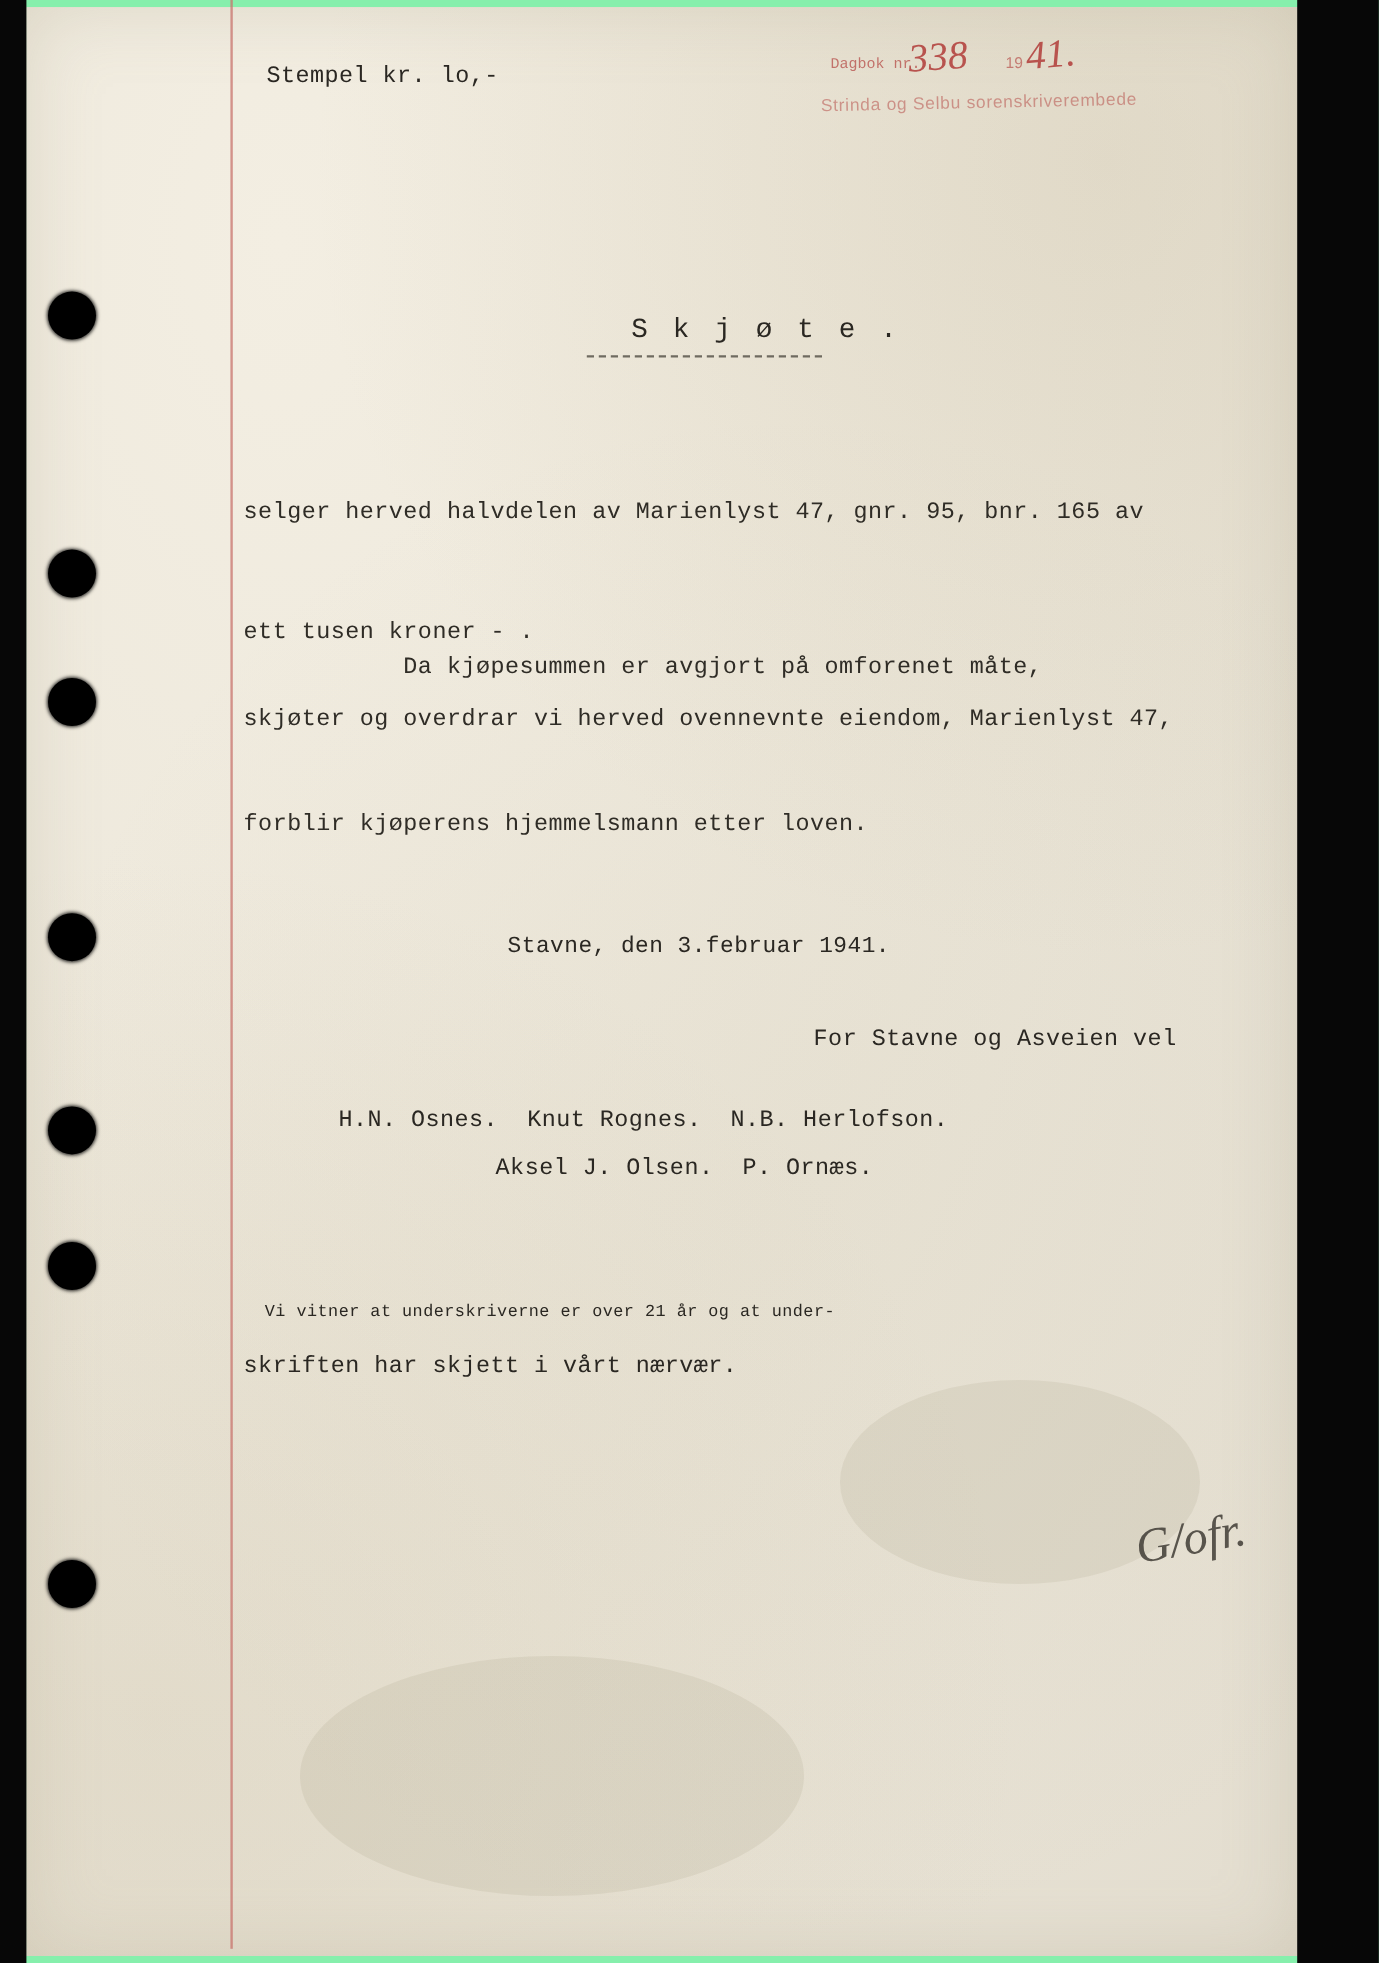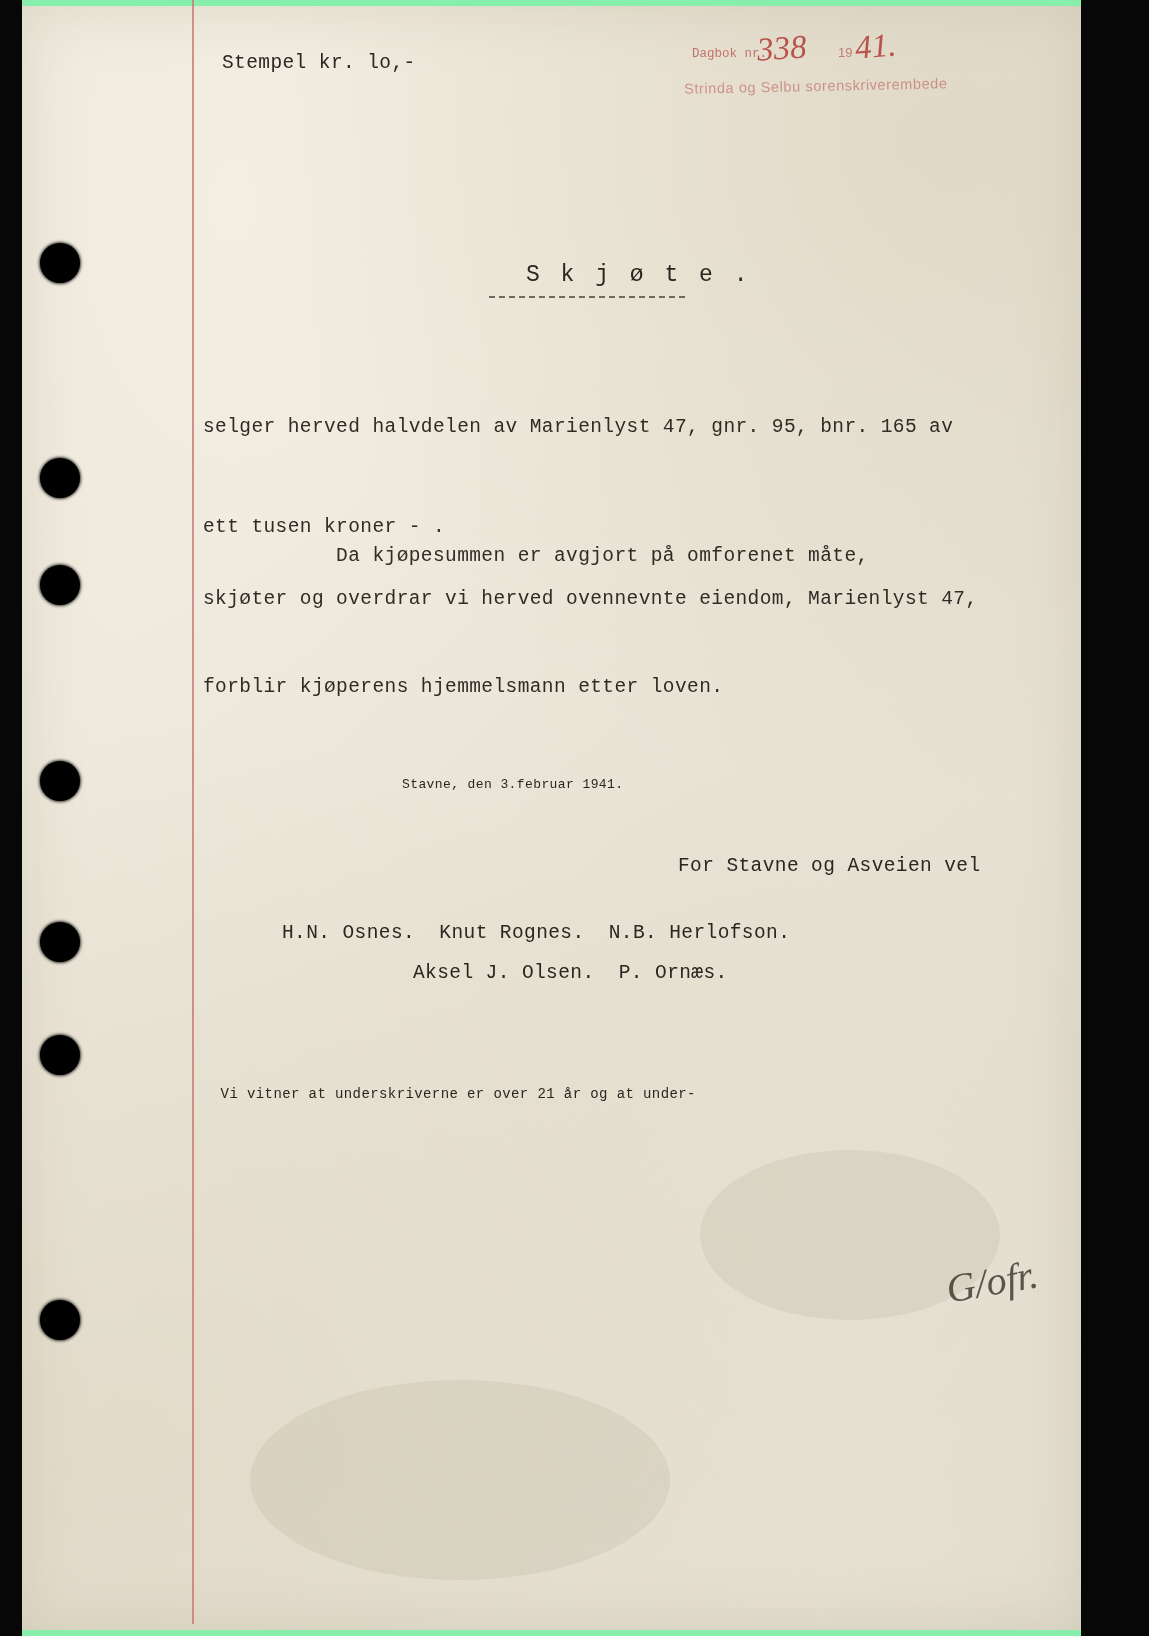--- a/index.html
+++ b/index.html
@@ -219,25 +219,26 @@
 
   <div class="txt" id="title">S k j ø t e .</div>
   <div id="title-underline"></div>
 
   <div class="txt body-line" style="top:418px">selger herved halvdelen av Marienlyst 47, gnr. 95, bnr. 165 av</div>
   <div class="txt body-line" style="top:518px">ett tusen kroner - .</div>
   <div class="txt body-line" style="top:547px">           Da kjøpesummen er avgjort på omforenet måte,</div>
   <div class="txt body-line" style="top:590px">skjøter og overdrar vi herved ovennevnte eiendom, Marienlyst 47,</div>
   <div class="txt body-line" style="top:678px">forblir kjøperens hjemmelsmann etter loven.</div>
 
-  <div class="txt" style="left:402px;top:777px;font-size:13px;">Stavne, den 3.februar 1941.</div>
+  <div class="txt" style="left:423px;top:777px;font-size:19px;">Stavne, den 3.februar 1941.</div>
 
   <div class="txt" style="left:678px;top:855px;font-size:19.5px;">For Stavne og Asveien vel</div>
 
   <div class="txt" style="left:282px;top:922px;font-size:19.5px;">H.N. Osnes.  Knut Rognes.  N.B. Herlofson.</div>
   <div class="txt" style="left:385px;top:962px;font-size:19.5px;margin-left:28px;">Aksel J. Olsen.  P. Ornæs.</div>
 
   <div class="txt" style="left:203px;top:1086px;font-size:14px;">  Vi vitner at underskriverne er over 21 år og at under-</div>
+  <div class="txt" style="left:203px;top:1127px;font-size:19.5px;">skriften har skjett i vårt nærvær.</div>
 
 
   <div id="sig-stamp">G/ofr.</div>
 
 </div>
 
 </body></html>

